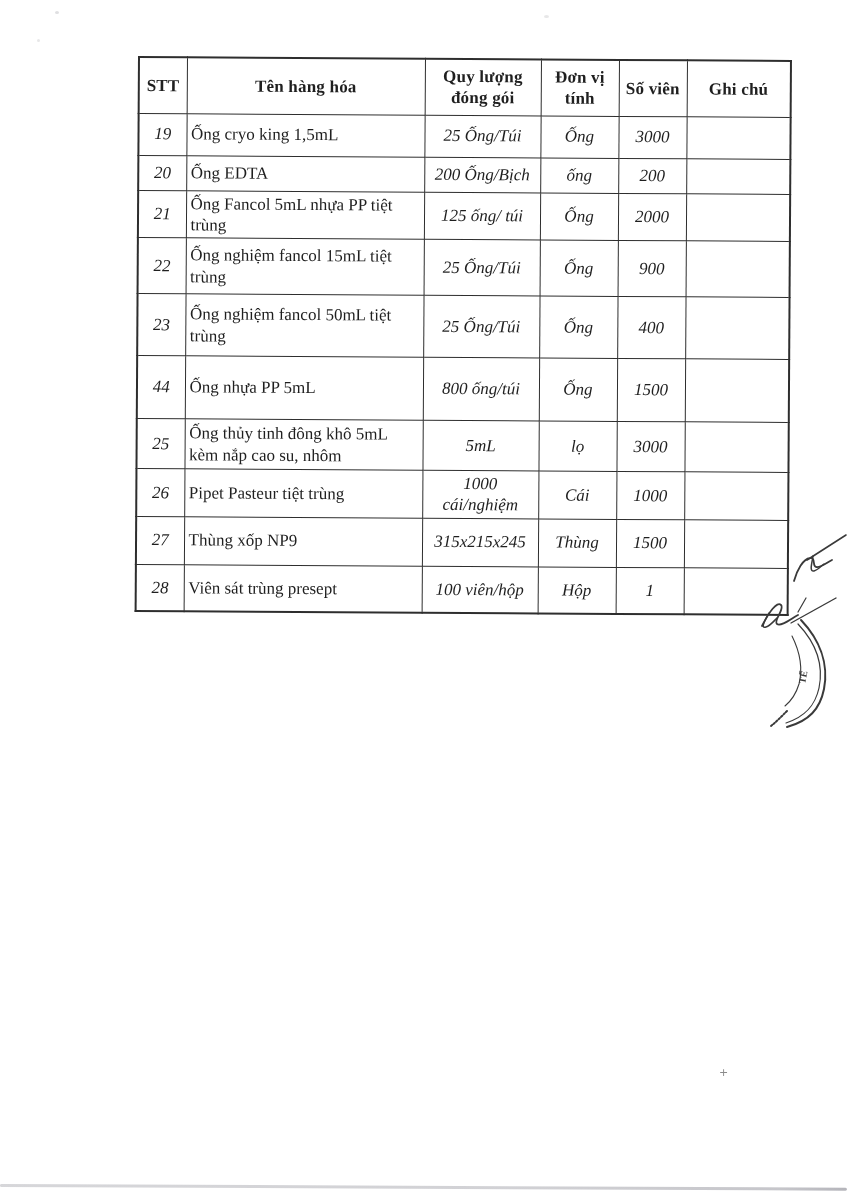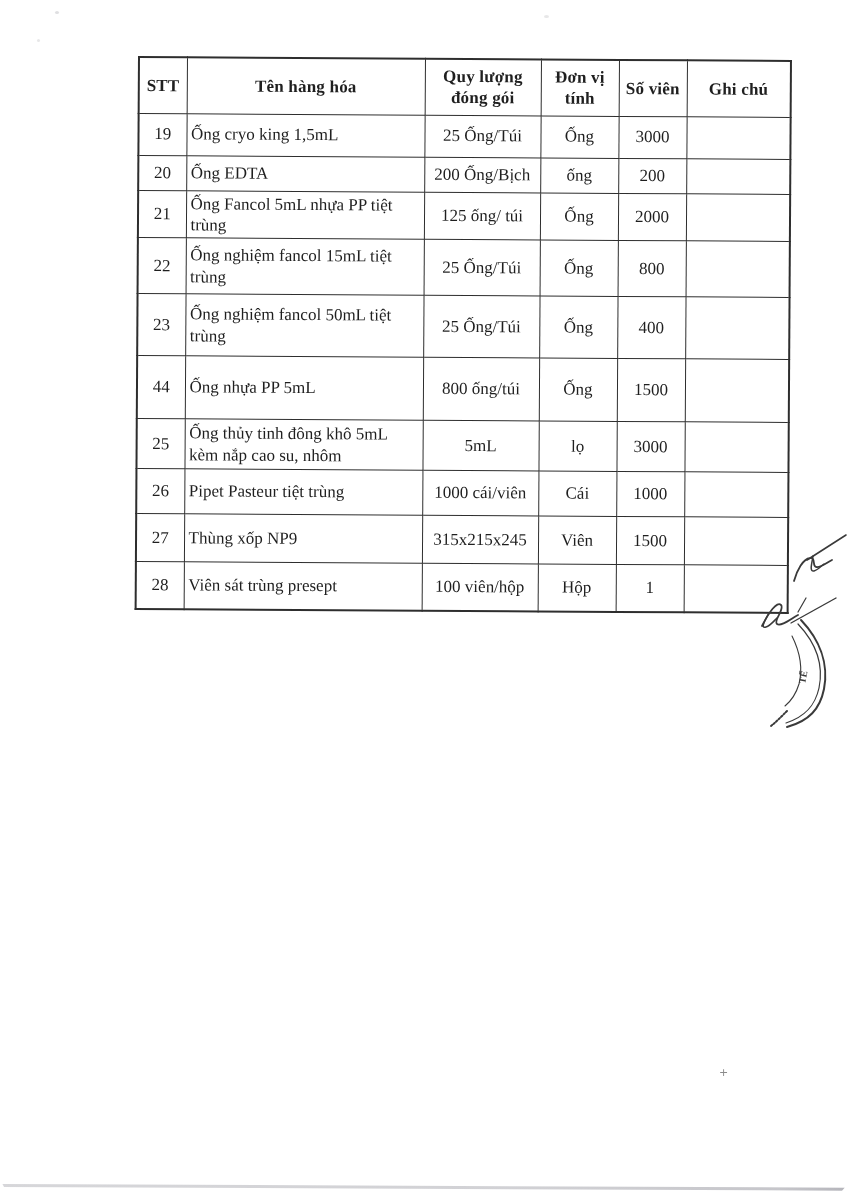--- a/index.html
+++ b/index.html
@@ -3,41 +3,40 @@
 <meta charset="utf-8">
 <style>
   html,body{margin:0;padding:0;background:#ffffff;}
   .page{
     position:relative;
     width:849px;height:1200px;
     background:#ffffff;
     overflow:hidden;
     font-family:"Liberation Serif","DejaVu Serif",serif;
     color:#1f1f1f;
-    border-radius:27px;
   }
   table.goods{
     position:absolute;left:138px;top:56px;width:652px;
     border-collapse:collapse;table-layout:fixed;
     transform:rotate(0.35deg);transform-origin:0 0;
     font-size:17px;line-height:1.25;
   }
   table.goods th,table.goods td{
     border:1px solid #2e2e2e;
     padding:2px 4px;
     vertical-align:middle;
     overflow:hidden;
   }
   table.goods{border:2px solid #2e2e2e;}
   thead th{
     font-weight:bold;text-align:center;
     font-size:17px;letter-spacing:.2px;
   }
   thead tr{height:56px;}
-  td.c-stt,td.c-spec,td.c-unit,td.c-qty{text-align:center;}
+  td.c-stt,td.c-spec,td.c-unit,td.c-qty{text-align:center;font-style:italic;}
   td.c-name{text-align:left;padding-left:9px;padding-right:6px;}
   
   tbody tr:nth-child(1){height:42px;}
   tbody tr:nth-child(2){height:35px;}
   tbody tr:nth-child(3){height:44px;}
   tbody tr:nth-child(4){height:56px;}
   tbody tr:nth-child(5){height:62px;}
   tbody tr:nth-child(6){height:63px;}
   tbody tr:nth-child(7){height:50px;}
   tbody tr:nth-child(8){height:45px;}
@@ -109,21 +108,21 @@
       <td class="c-unit">Ống</td>
       <td class="c-qty">2000</td>
       <td class="c-note"></td>
     </tr>
 
     <tr>
       <td class="c-stt">22</td>
       <td class="c-name">Ống nghiệm fancol 15mL tiệt trùng</td>
       <td class="c-spec">25 Ống/Túi</td>
       <td class="c-unit">Ống</td>
-      <td class="c-qty">800</td>
+      <td class="c-qty">900</td>
       <td class="c-note"></td>
     </tr>
 
     <tr>
       <td class="c-stt">23</td>
       <td class="c-name">Ống nghiệm fancol 50mL tiệt trùng</td>
       <td class="c-spec">25 Ống/Túi</td>
       <td class="c-unit">Ống</td>
       <td class="c-qty">400</td>
       <td class="c-note"></td>
@@ -143,31 +142,31 @@
       <td class="c-name">Ống thủy tinh đông khô 5mL kèm nắp cao su, nhôm</td>
       <td class="c-spec">5mL</td>
       <td class="c-unit">lọ</td>
       <td class="c-qty">3000</td>
       <td class="c-note"></td>
     </tr>
 
     <tr>
       <td class="c-stt">26</td>
       <td class="c-name">Pipet Pasteur tiệt trùng</td>
-      <td class="c-spec">1000 cái/viên</td>
+      <td class="c-spec">1000 cái/nghiệm</td>
       <td class="c-unit">Cái</td>
       <td class="c-qty">1000</td>
       <td class="c-note"></td>
     </tr>
 
     <tr>
       <td class="c-stt">27</td>
       <td class="c-name">Thùng xốp NP9</td>
       <td class="c-spec">315x215x245</td>
-      <td class="c-unit">Viên</td>
+      <td class="c-unit">Thùng</td>
       <td class="c-qty">1500</td>
       <td class="c-note"></td>
     </tr>
 
     <tr>
       <td class="c-stt">28</td>
       <td class="c-name">Viên sát trùng presept</td>
       <td class="c-spec">100 viên/hộp</td>
       <td class="c-unit">Hộp</td>
       <td class="c-qty">1</td>

